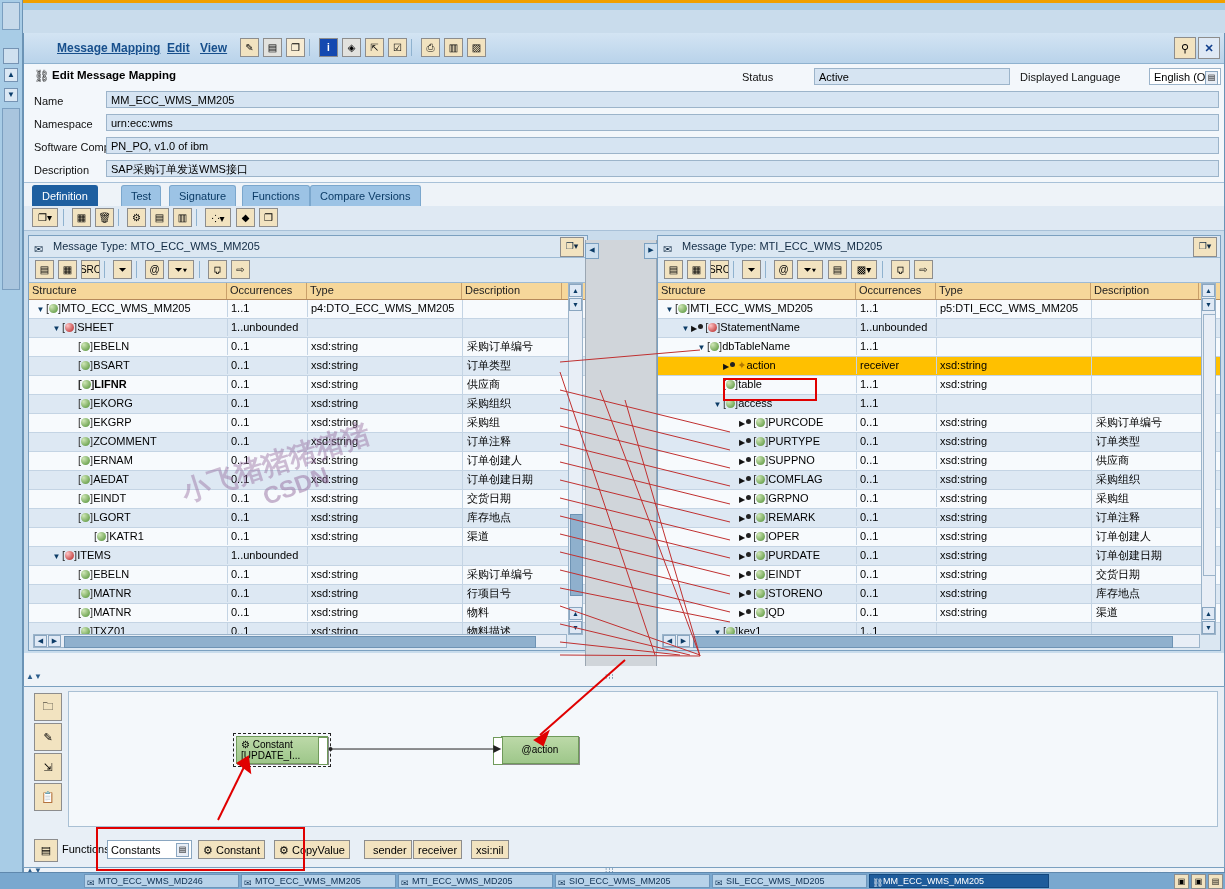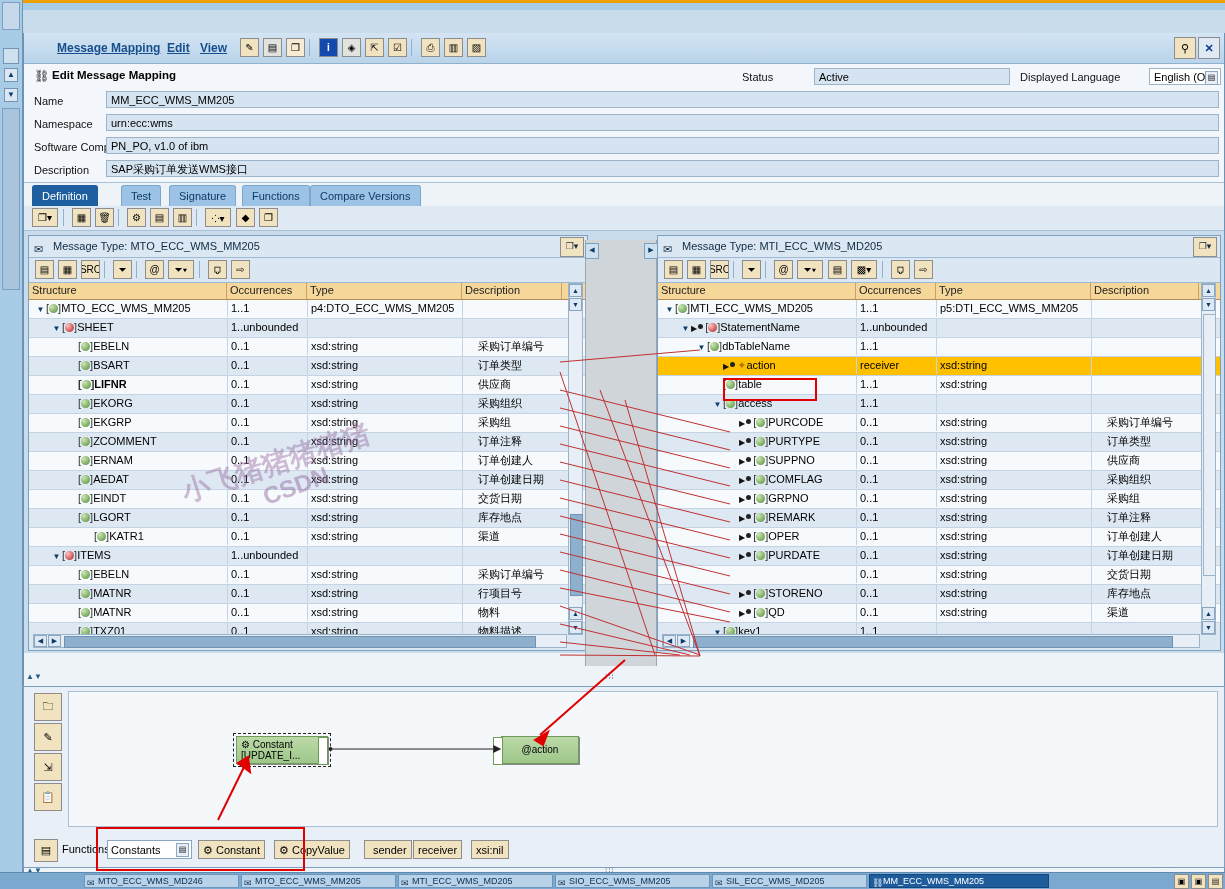--- a/index.html
+++ b/index.html
@@ -77,21 +77,21 @@
       border-right:1px solid #c9a06a;box-sizing:border-box;color:#222;}
   .row{position:relative;height:18px;border-bottom:1px solid #c4d4e4;font-size:11px;}
   .row.odd{background:#f7fafd;}
   .row.even{background:#dde8f3;}
   .row.sel{background:#ffc000;}
   .c-struct{position:absolute;left:0;top:0;height:17px;line-height:17px;white-space:nowrap;overflow:hidden;}
   .c-occ{position:absolute;top:0;height:17px;line-height:17px;border-left:1px solid #c4d4e4;padding-left:3px;
          white-space:nowrap;overflow:hidden;}
   .c-type{position:absolute;top:0;height:17px;line-height:17px;border-left:1px solid #c4d4e4;padding-left:3px;
           white-space:nowrap;overflow:hidden;}
-  .c-desc{position:absolute;top:0;height:18px;line-height:17px;border-left:1px solid #c4d4e4;padding-left:15px;
+  .c-desc{position:absolute;top:0;height:18px;line-height:17px;border-left:1px solid #c4d4e4;padding-left:4px;
           white-space:nowrap;overflow:hidden;}
   .twist{display:inline-block;width:11px;text-align:center;color:#0b3b66;font-size:8px;}
   .nodebr{color:#333;}
   .ball{display:inline-block;width:9px;height:9px;border-radius:50%;vertical-align:-1px;
         background:radial-gradient(circle at 30% 30%,#cfe6b6,#4f8f32);}
   .ball.red{background:radial-gradient(circle at 30% 30%,#ffc3c3,#b32020);}
   .dotc{display:inline-block;width:5px;height:5px;border-radius:50%;background:#222;vertical-align:2px;margin-right:2px;}
   .arrw{display:inline-block;color:#111;font-size:8px;margin-right:1px;}
 
   
@@ -496,20 +496,21 @@
               <div class="c-type" style="left: 278px; width: 155px;">xsd:string</div>
               <div class="c-desc" style="left: 433px; width: 108px;">订单创建人</div>
             </div>
             <div class="row even">
               <div class="c-struct" style="width: 198px; padding-left: 70px;"><span class="twist"></span><span class="arrw">▶</span><span class="dotc"></span><span class="nodebr">[</span><span class="ball"></span><span class="nodebr">]</span><span>PURDATE</span></div>
               <div class="c-occ" style="left: 198px; width: 80px;">0..1</div>
               <div class="c-type" style="left: 278px; width: 155px;">xsd:string</div>
               <div class="c-desc" style="left: 433px; width: 108px;">订单创建日期</div>
             </div>
             <div class="row odd">
+              <div class="c-struct" style="width: 198px; padding-left: 70px;"><span class="twist"></span><span class="arrw">▶</span><span class="dotc"></span><span class="nodebr">[</span><span class="ball"></span><span class="nodebr">]</span><span>EINDT</span></div>
               <div class="c-occ" style="left: 198px; width: 80px;">0..1</div>
               <div class="c-type" style="left: 278px; width: 155px;">xsd:string</div>
               <div class="c-desc" style="left: 433px; width: 108px;">交货日期</div>
             </div>
             <div class="row even">
               <div class="c-struct" style="width: 198px; padding-left: 70px;"><span class="twist"></span><span class="arrw">▶</span><span class="dotc"></span><span class="nodebr">[</span><span class="ball"></span><span class="nodebr">]</span><span>STORENO</span></div>
               <div class="c-occ" style="left: 198px; width: 80px;">0..1</div>
               <div class="c-type" style="left: 278px; width: 155px;">xsd:string</div>
               <div class="c-desc" style="left: 433px; width: 108px;">库存地点</div>
             </div>

